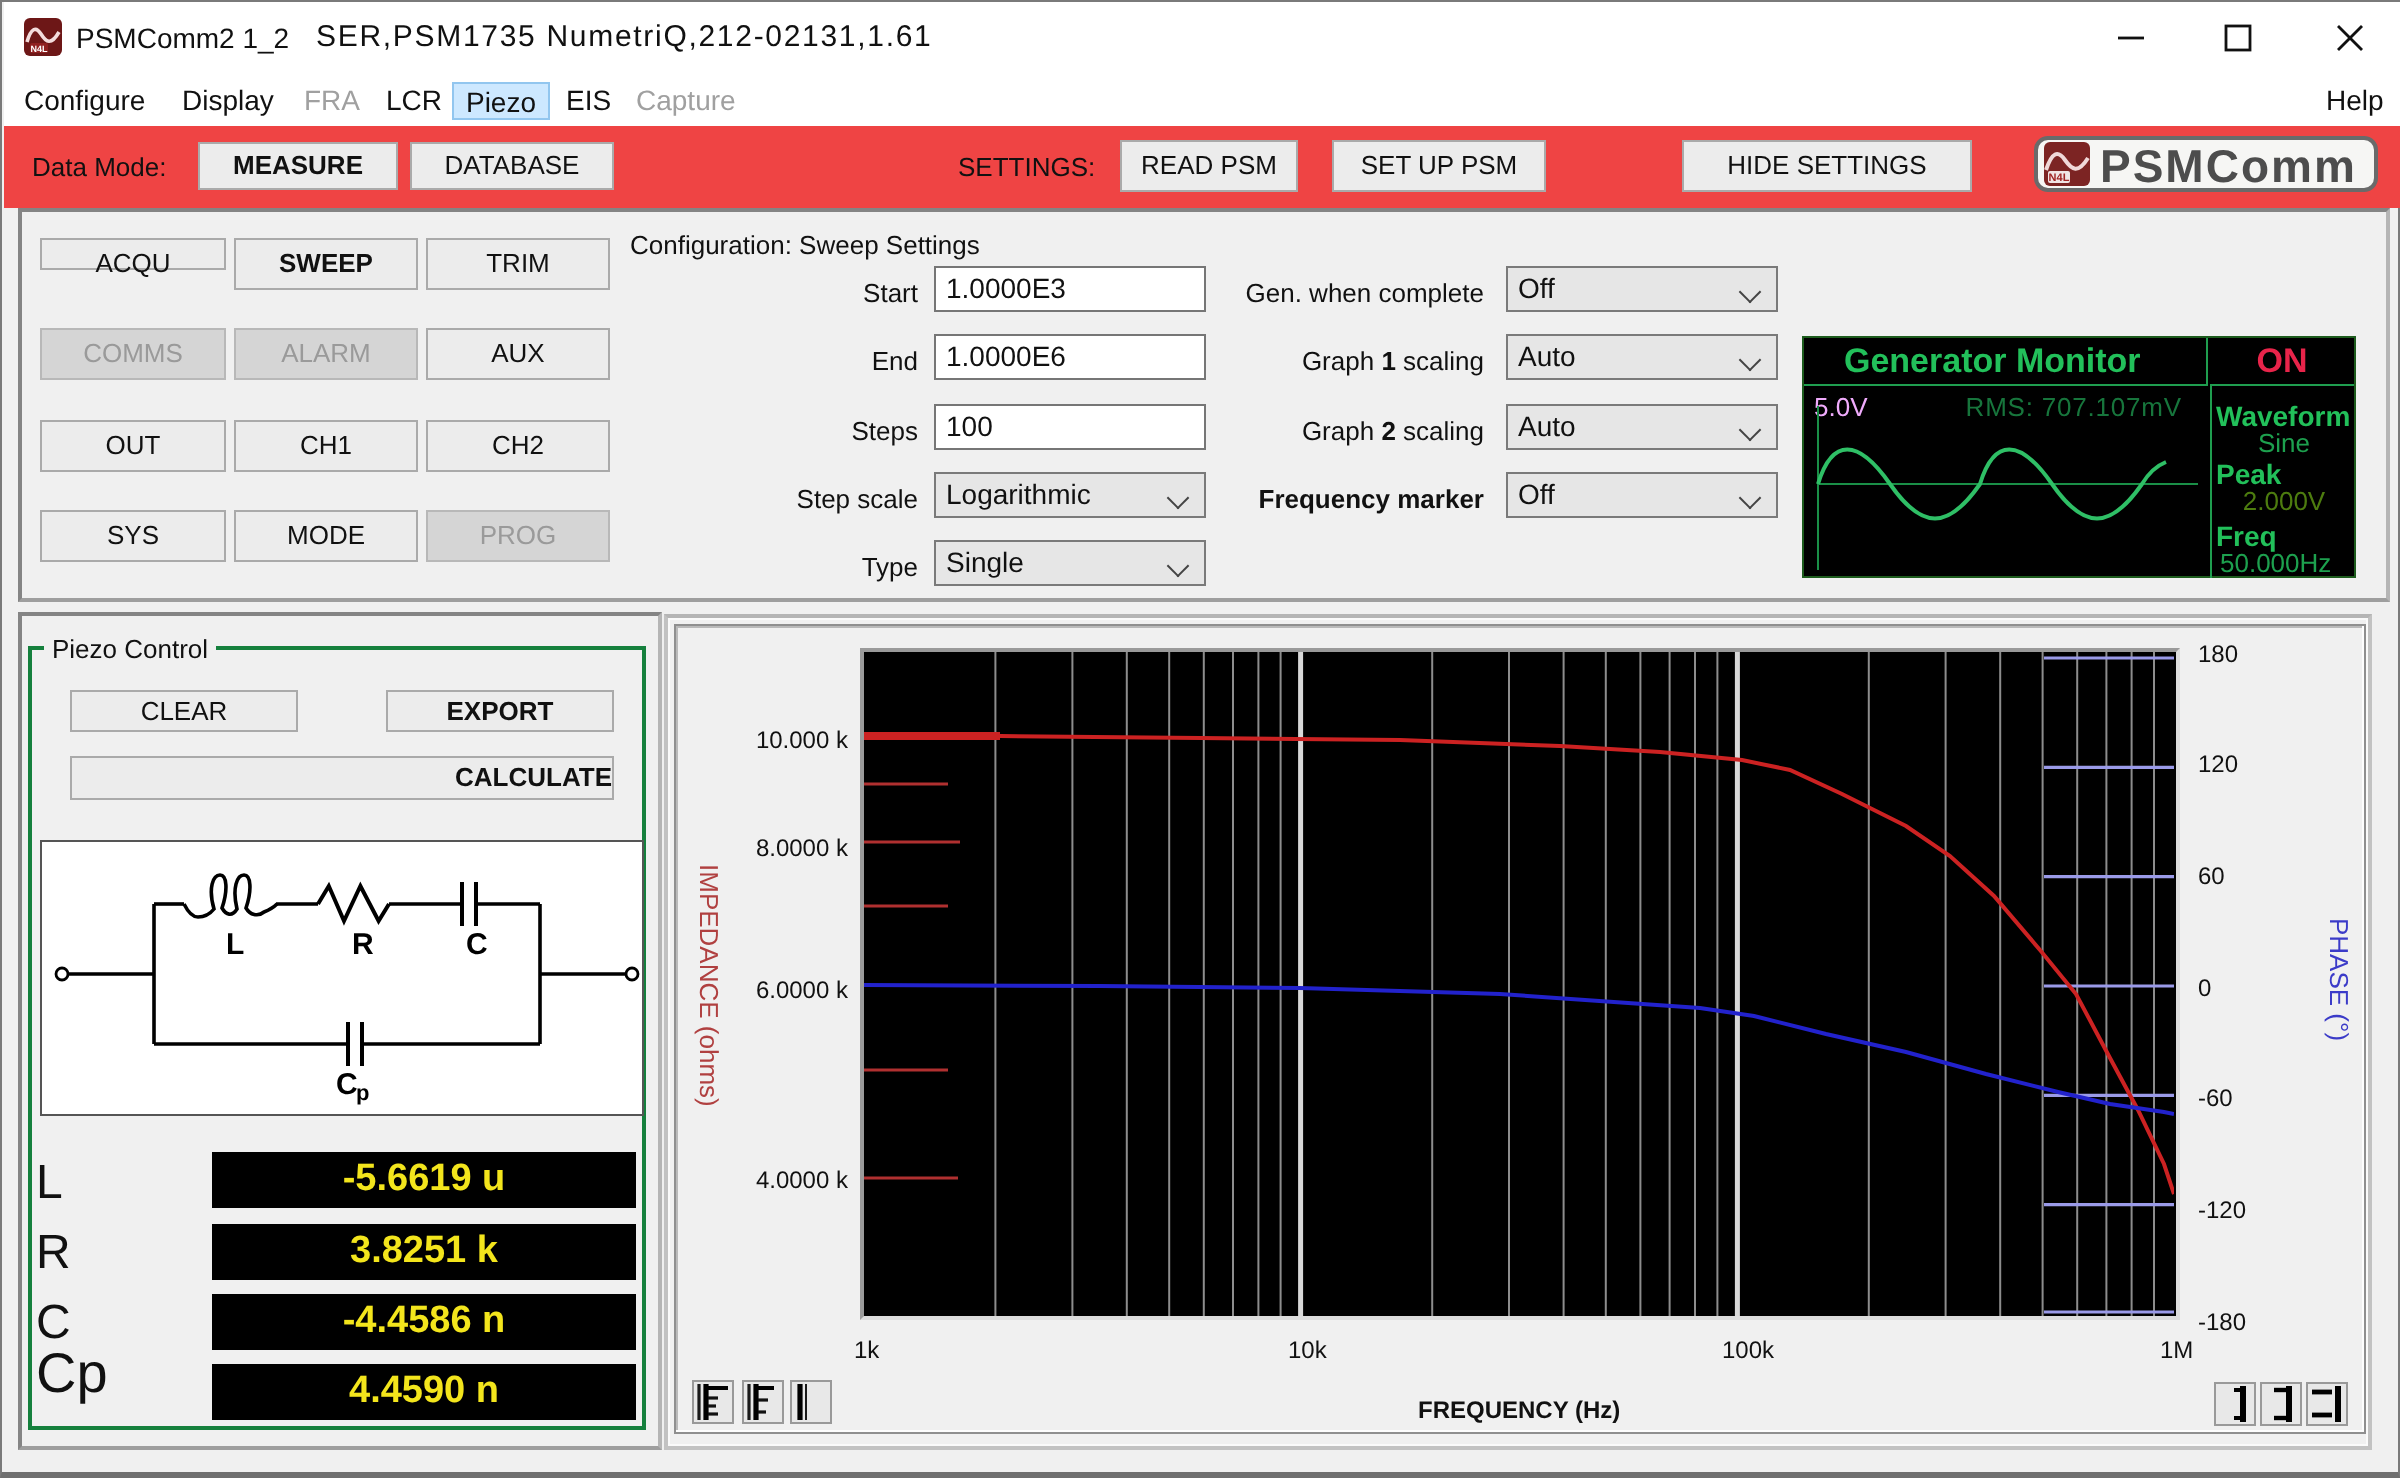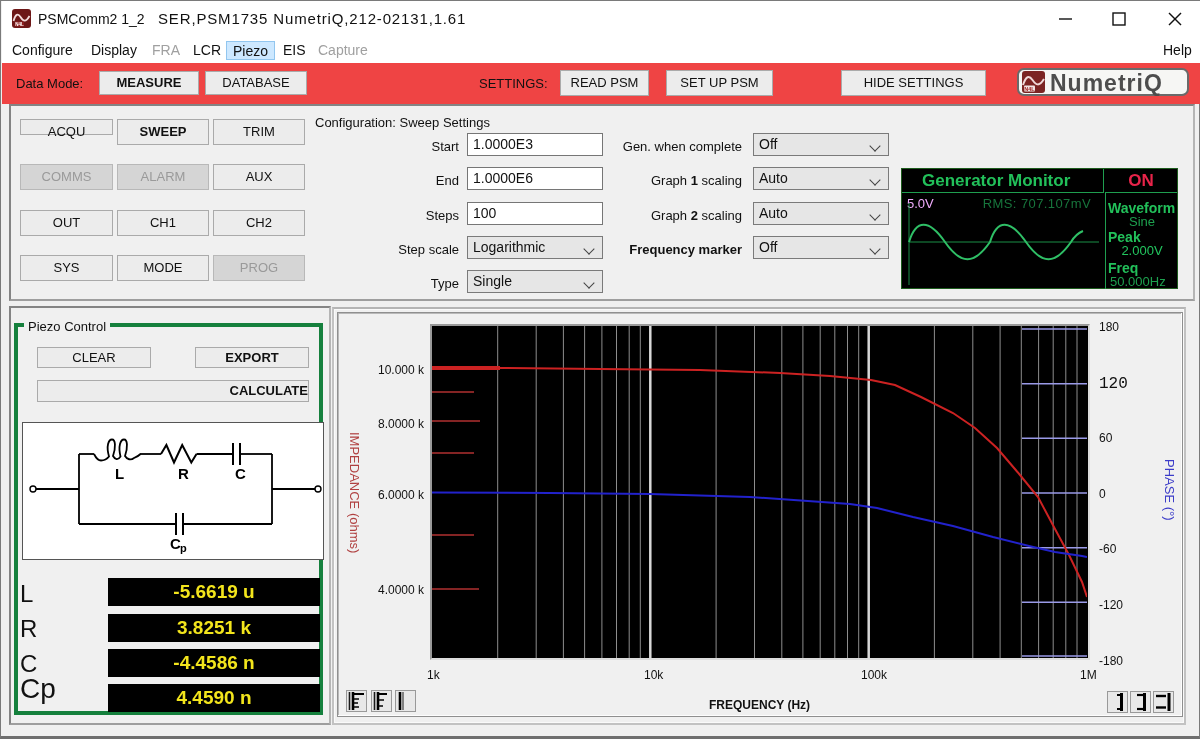--- a/index.html
+++ b/index.html
@@ -9,21 +9,21 @@
 .mi{position:absolute;top:4px;height:19px;line-height:19px;}
 #toolbar{left:1px;top:62px;width:1198px;height:41px;background:#ef4444;}
 .btn{position:absolute;background:#ececec;border:1px solid #aaaaaa;font-size:13px;color:#111;text-align:center;}
 .btn.dis{background:#d5d5d5;color:#9a9a9a;border-color:#b8b8b8;}
 #setpanel{left:8px;top:103px;width:1186px;height:197px;border:2px solid #848484;border-right-color:#b5b5b5;border-bottom-color:#9e9e9e;}
 .lbl{position:absolute;font-size:13px;color:#111;white-space:nowrap;}
 .inp{position:absolute;background:#fff;border:1px solid #767676;font-size:14px;color:#111;padding-left:5px;}
 .dd{position:absolute;background:#e6e6e6;border:1px solid #7a7a7a;font-size:14px;color:#111;padding-left:5px;}
 .dd:after{content:"";position:absolute;right:9px;top:8px;width:7px;height:7px;border-left:1.5px solid #444;border-bottom:1.5px solid #444;transform:rotate(-45deg);}
 #genmon{left:900px;top:167px;width:277px;height:121px;background:#000;border:1px solid #1d5c1d;color:#19b219;}
-#piezo{left:13px;top:322px;width:309px;height:392px;border:4px solid #15803d;}
+#piezo{left:13px;top:322px;width:309px;height:392px;border:2px solid #15803d;}
 #graphpanel{left:336px;top:311px;width:846px;height:405px;background:#f0f0f0;border:1px solid #8f8f8f;box-shadow:inset -1px -1px 0 #fdfdfd, inset 1px 1px 0 #b9b9b9;}
 </style></head><body>
 <div id="win">
 
   <div id="titlebar" class="abs">
     <svg class="abs" style="left:10px;top:8px" width="20" height="20" viewBox="0 0 20 20">
       <rect x="0" y="0" width="19" height="19" rx="3" fill="#6d1717"></rect>
       <path d="M1.5 12 C3.5 5,6 4,8.5 8 C11 12,13.5 14,17.5 7" stroke="#f3dcdc" stroke-width="1.8" fill="none"></path>
       <rect x="3" y="12.5" width="9" height="5" rx="1" fill="#8f2020"></rect>
       <text x="7.5" y="17" font-size="4.5" fill="#fff" text-anchor="middle" font-weight="bold" font-family="Liberation Sans">N4L</text>
@@ -57,21 +57,21 @@
     <div class="btn" style="left:558px;top:7px;width:89px;height:26px;line-height:24px;">READ PSM</div>
     <div class="btn" style="left:664px;top:7px;width:107px;height:26px;line-height:24px;">SET UP PSM</div>
     <div class="btn" style="left:839px;top:7px;width:145px;height:26px;line-height:24px;">HIDE SETTINGS</div>
     <div class="abs" style="left:1015px;top:5px;width:172px;height:28px;border:2px solid #6a6a6a;border-radius:7px;background:#f6f6f4;">
       <svg class="abs" style="left:3px;top:1px" width="23" height="22" viewBox="0 0 23 22">
         <rect x="0" y="0" width="23" height="22" rx="3" fill="#7c2423"></rect>
         <path d="M1 14 C4 5,7 4,10.5 9 C14 14,17 16,22 8" stroke="#f0d8d8" stroke-width="2" fill="none"></path>
         <rect x="2" y="14.5" width="11" height="6" rx="1" fill="#f0e4e4"></rect>
         <text x="7.5" y="19.5" font-size="5.5" fill="#a02525" text-anchor="middle" font-weight="bold" font-family="Liberation Sans">N4L</text>
       </svg>
-      <div class="abs" style="left:31px;top:0px;font-size:23px;font-weight:bold;color:#4d4d4d;letter-spacing:1px;">NumetriQ</div>
+      <div class="abs" style="left:31px;top:0px;font-size:23px;font-weight:bold;color:#4d4d4d;letter-spacing:1px;">PSMComm</div>
     </div>
   </div>
 
   <div id="setpanel" class="abs">
 
     <div class="btn" style="left:9px;top:13px;width:93px;height:16px;line-height:24px;">ACQU</div>
     <div class="btn" style="left:106px;top:13px;width:92px;height:26px;line-height:24px;font-weight:bold;">SWEEP</div>
     <div class="btn" style="left:202px;top:13px;width:92px;height:26px;line-height:24px;">TRIM</div>
     <div class="btn dis" style="left:9px;top:58px;width:93px;height:26px;line-height:24px;">COMMS</div>
     <div class="btn dis" style="left:106px;top:58px;width:92px;height:26px;line-height:24px;">ALARM</div>
@@ -111,21 +111,21 @@
     <div class="abs" style="left:0;top:27px;width:189px;text-align:right;font-size:13px;color:#17753c;letter-spacing:0.4px;">RMS: 707.107mV</div>
     <svg class="abs" style="left:0;top:26px;" width="203" height="93" viewBox="0 0 203 93">
       <line x1="7" y1="8" x2="7" y2="90" stroke="#1a8f47" stroke-width="1"></line>
       <line x1="7" y1="47" x2="197" y2="47" stroke="#1a8f47" stroke-width="1"></line>
       <path d="M7 47 C14 24,27 24,43 47 C59 70,72 70,88 47 C95 24,108 24,124 47 C140 70,153 70,169 47 C172 42,176 38,181 36" stroke="#2fbf66" stroke-width="2" fill="none"></path>
     </svg>
     <div class="abs" style="left:203px;top:24px;width:74px;height:96px;border-left:1px solid #1f9e4f;font-size:13px;color:#22c05a;">
       <div class="abs" style="left:2px;top:7px;font-weight:bold;font-size:14px;">Waveform</div>
       <div class="abs" style="left:0;top:21px;width:72px;text-align:center;color:#1da04e;">Sine</div>
       <div class="abs" style="left:2px;top:36px;font-weight:bold;font-size:14px;">Peak</div>
-      <div class="abs" style="left:0;top:50px;width:72px;text-align:center;color:#22c55e;">2.000V</div>
+      <div class="abs" style="left:0;top:50px;width:72px;text-align:center;color:#4d7c0f;">2.000V</div>
       <div class="abs" style="left:2px;top:67px;font-weight:bold;font-size:14px;">Freq</div>
       <div class="abs" style="left:4px;top:81px;width:72px;color:#1da04e;">50.000Hz</div>
     </div>
   </div>
   <div class="abs" style="left:8px;top:305px;width:322px;height:419px;border:2px solid #848484;border-right-color:#b5b5b5;border-bottom-color:#9e9e9e;"></div>
   <div class="abs" style="left:331px;top:306px;width:854px;height:418px;border:2px solid #c2c2c2;border-top-color:#b5b5b5;box-shadow:inset 0 0 0 1px #fafafa;"></div>
 
   <div id="piezo" class="abs">
     <div class="abs" style="left:6px;top:-8px;background:#f0f0f0;padding:0 4px;font-size:13px;color:#111;">Piezo Control</div>
     <div class="btn" style="left:19px;top:20px;width:114px;height:21px;line-height:19px;">CLEAR</div>
@@ -178,21 +178,21 @@
 
   <div id="graphpanel" class="abs">
 
     <div class="lbl" style="left:30px;top:50px;width:56px;text-align:right;font-size:12px;">10.000 k</div>
     <div class="lbl" style="left:30px;top:104px;width:56px;text-align:right;font-size:12px;">8.0000 k</div>
     <div class="lbl" style="left:30px;top:175px;width:56px;text-align:right;font-size:12px;">6.0000 k</div>
     <div class="lbl" style="left:30px;top:270px;width:56px;text-align:right;font-size:12px;">4.0000 k</div>
     <div class="abs" style="left:9px;top:119px;font-size:13px;color:#b04040;writing-mode:vertical-rl;">IMPEDANCE (ohms)</div>
 
     <div class="lbl" style="left:761px;top:7px;font-size:12px;">180</div>
-    <div class="lbl" style="left:761px;top:62px;font-size:16px;font-family:Liberation Mono, monospace;">120</div>
+    <div class="lbl" style="left:761px;top:62px;font-size:12px;">120</div>
     <div class="lbl" style="left:761px;top:118px;font-size:12px;">60</div>
     <div class="lbl" style="left:761px;top:174px;font-size:12px;">0</div>
     <div class="lbl" style="left:761px;top:229px;font-size:12px;">-60</div>
     <div class="lbl" style="left:761px;top:285px;font-size:12px;">-120</div>
     <div class="lbl" style="left:761px;top:341px;font-size:12px;">-180</div>
     <div class="abs" style="left:824px;top:146px;font-size:13px;color:#3b3bc8;writing-mode:vertical-rl;">PHASE (°)</div>
 
     <div class="lbl" style="left:89px;top:355px;font-size:12px;">1k</div>
     <div class="lbl" style="left:306px;top:355px;font-size:12px;">10k</div>
     <div class="lbl" style="left:523px;top:355px;font-size:12px;">100k</div>

